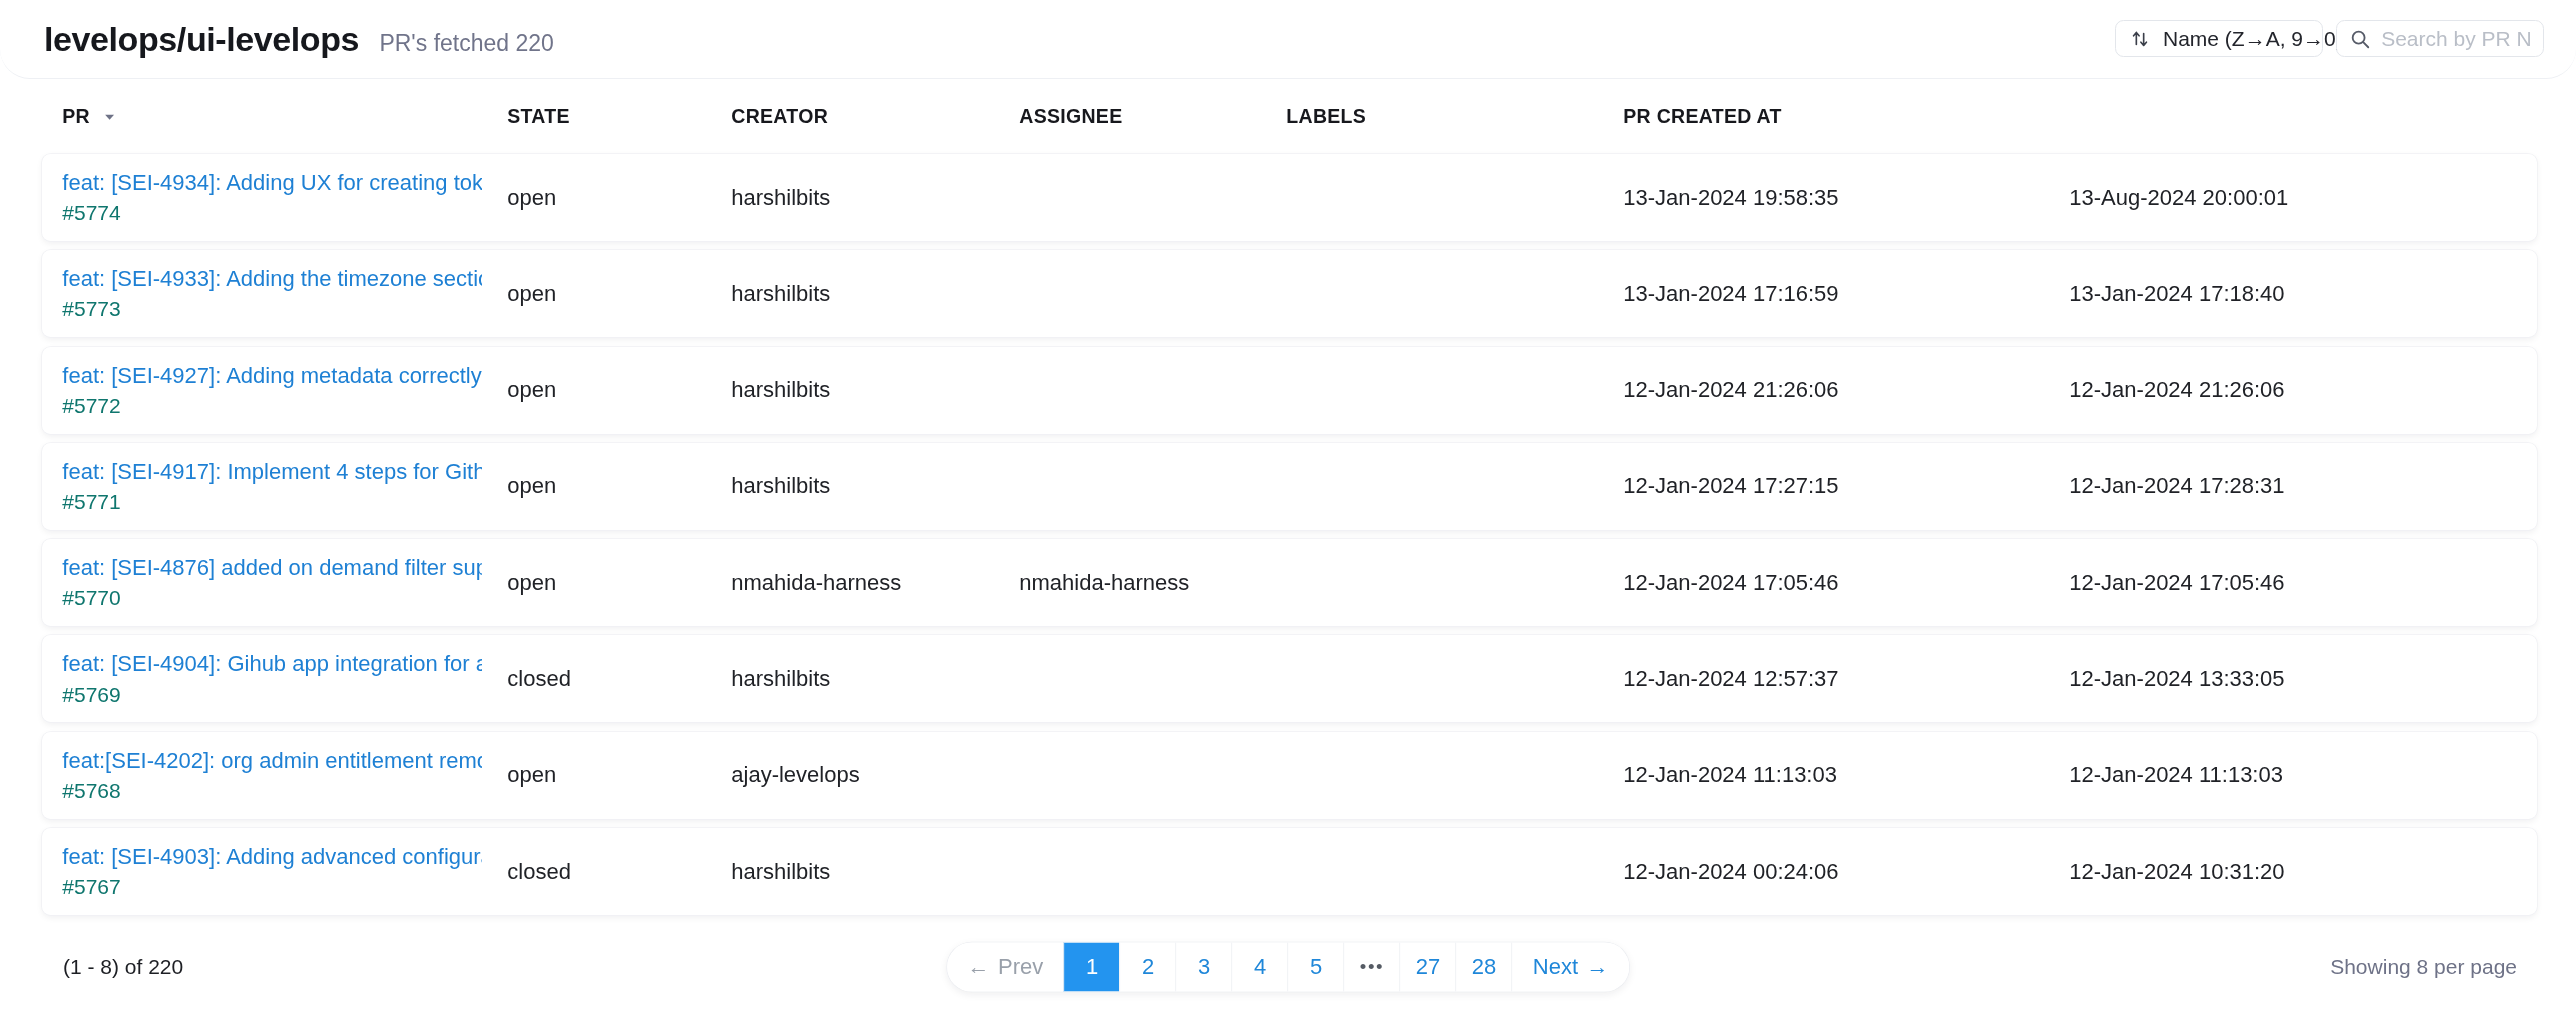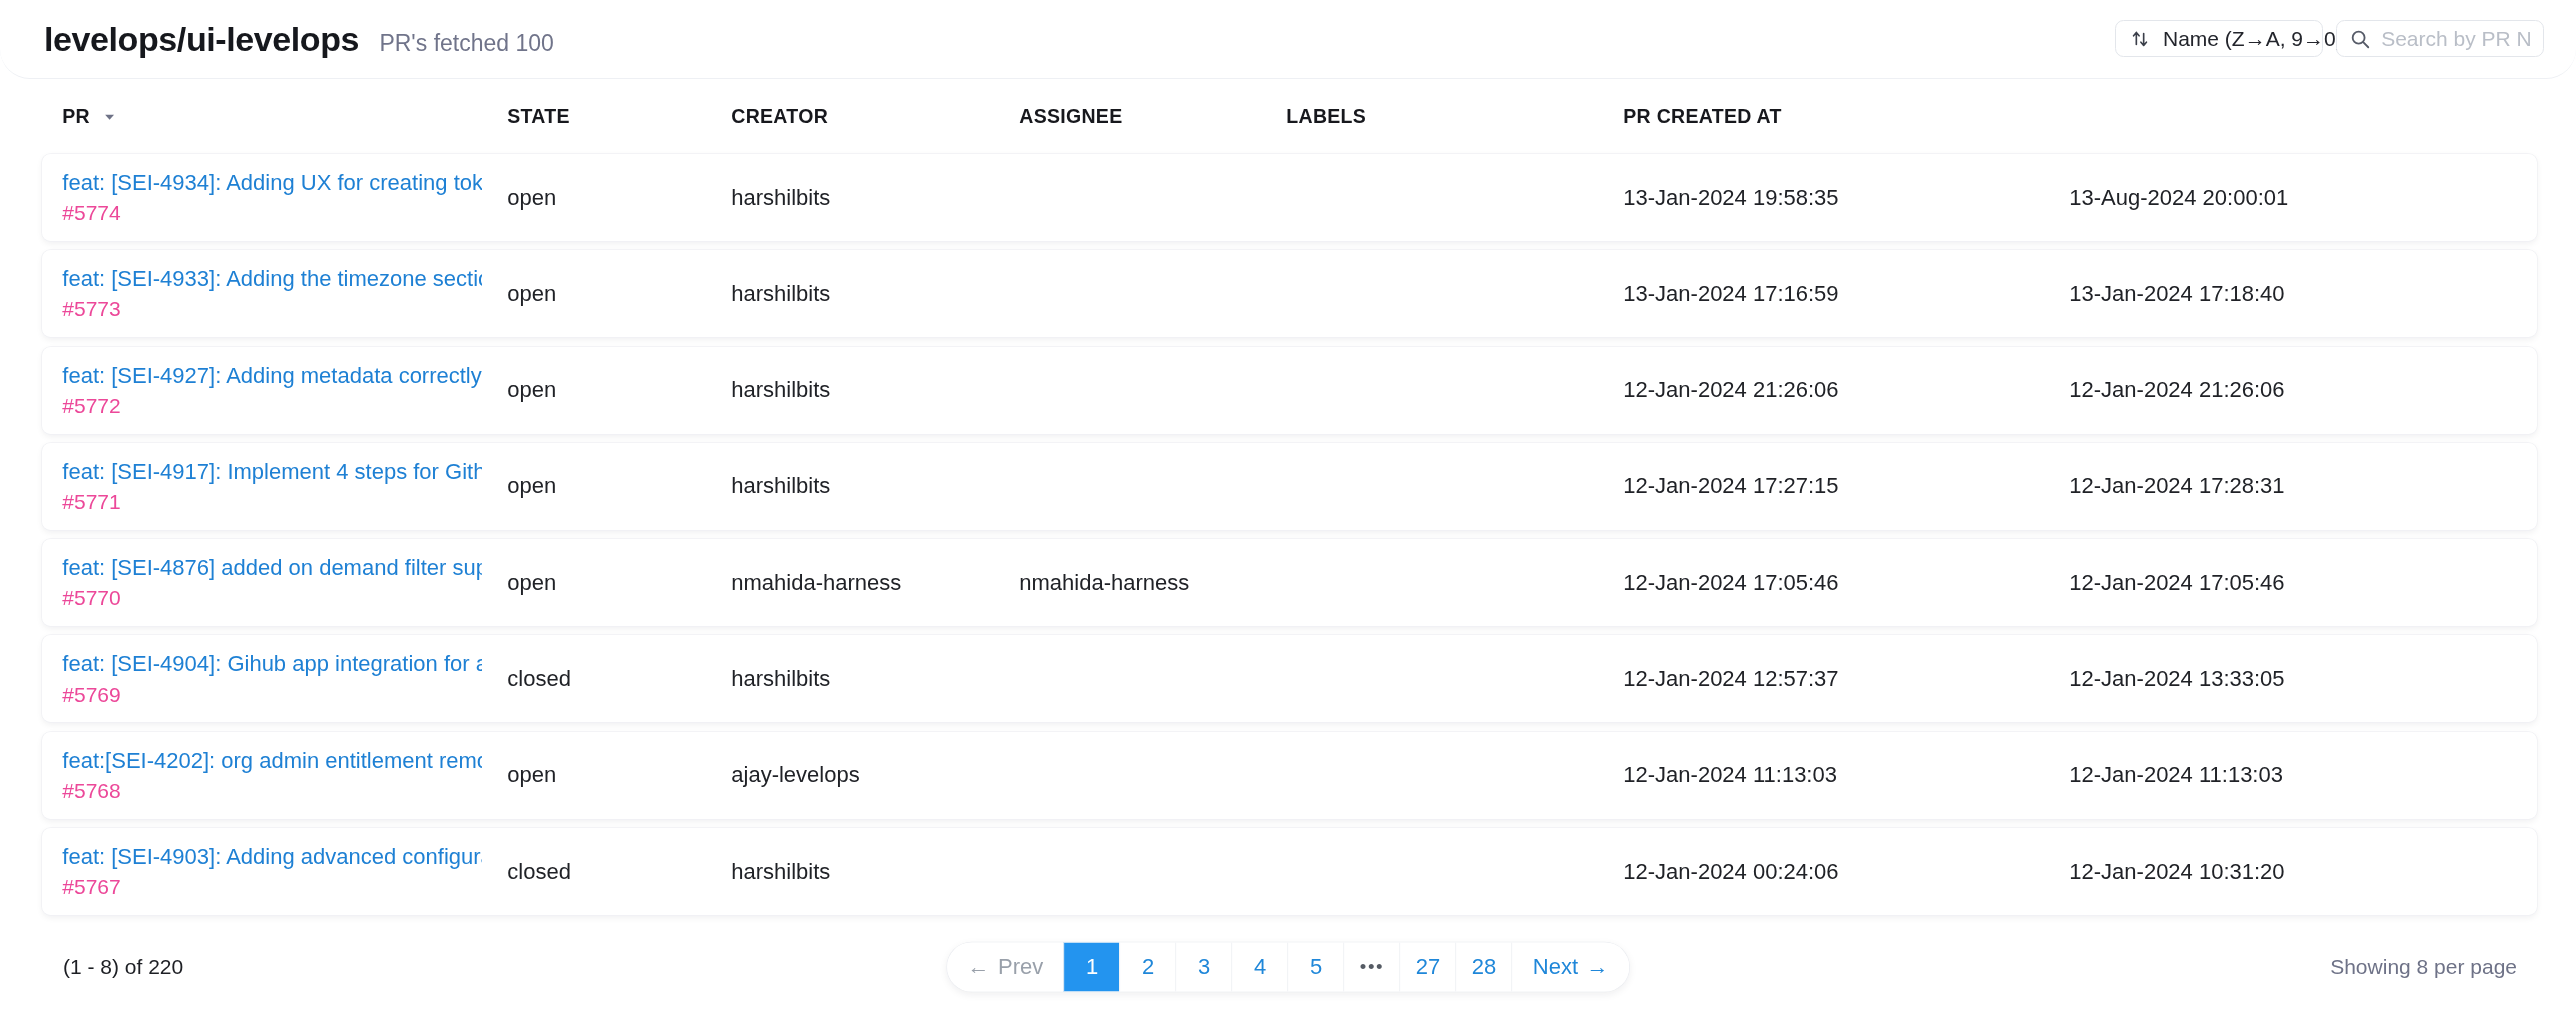--- a/index.html
+++ b/index.html
@@ -27,21 +27,21 @@
     align-items:center; }
   .table-head { margin:0 39px 0 42px; padding-left:20.3px; height:75px; }
   .th { font-size:19.5px; font-weight:700; color:#17181d; letter-spacing:0.3px;
     display:flex; align-items:center; gap:12px; }
   .rows { margin:0 39px 0 42px; }
   .row-card { height:87px; margin-bottom:9.3px; background:#fff; border-radius:8.5px;
     padding-left:20.3px; box-shadow:0 0 0 0.8px #f0f1f4, 0 2.5px 6.8px rgba(20,25,40,0.06); }
   .pr-cell { display:flex; flex-direction:column; justify-content:center; gap:5.1px; padding-right:25.4px; }
   .pr-title { font-size:22px; font-weight:500; color:#1e80d4; text-decoration:none;
     white-space:nowrap; overflow:hidden; cursor:pointer; }
-  .pr-number { font-size:21px; color:#ec4899; }
+  .pr-number { font-size:21px; color:#0f766e; }
   .cell { font-size:22px; color:#202227; white-space:nowrap; }
 
   
   .footer-bar { position:relative; margin-top:25.4px; height:53px;
     display:flex; align-items:center;padding-left:21px; }
   .range-text { position:absolute; left:63px; font-size:21px; color:#1d1f24; }
   .perpage-text { position:absolute; right:59px; font-size:21px; color:#6e7287; }
   .pagination { position:absolute; left:50%; top:50%; transform:translate(-50%,-50%);
     display:inline-flex; background:#fff; border-radius:34px; overflow:hidden;
     box-shadow:0 0 0 0.8px #eceef2, 0 2.5px 8.5px rgba(20,25,40,0.08); }
@@ -54,21 +54,21 @@
   .page-dots { color:#555b64; font-size:18.6px; letter-spacing:1.7px; }
 
   .icon { display:inline-flex; align-items:center; justify-content:center; }
 </style>
 </head>
 <body>
 
 <div class="page-header">
   <div class="title-wrap">
     <div class="page-title">levelops/ui-levelops</div>
-    <div class="page-meta">PR's fetched 100</div>
+    <div class="page-meta">PR's fetched 220</div>
   </div>
   <div class="header-controls">
     <div class="sort-box">
       <span class="icon">
         <svg width="22" height="22" viewBox="0 0 24 24" fill="none" stroke="#3b3f4a" stroke-width="1.8" stroke-linecap="round" stroke-linejoin="round">
           <path d="M8 18 V5 M8 5 L5 8.5 M8 5 L11 8.5"></path>
           <path d="M16 6 V19 M16 19 L13 15.5 M16 19 L19 15.5"></path>
         </svg>
       </span>
       <span class="sort-label">Name (Z→A, 9→0)</span>

